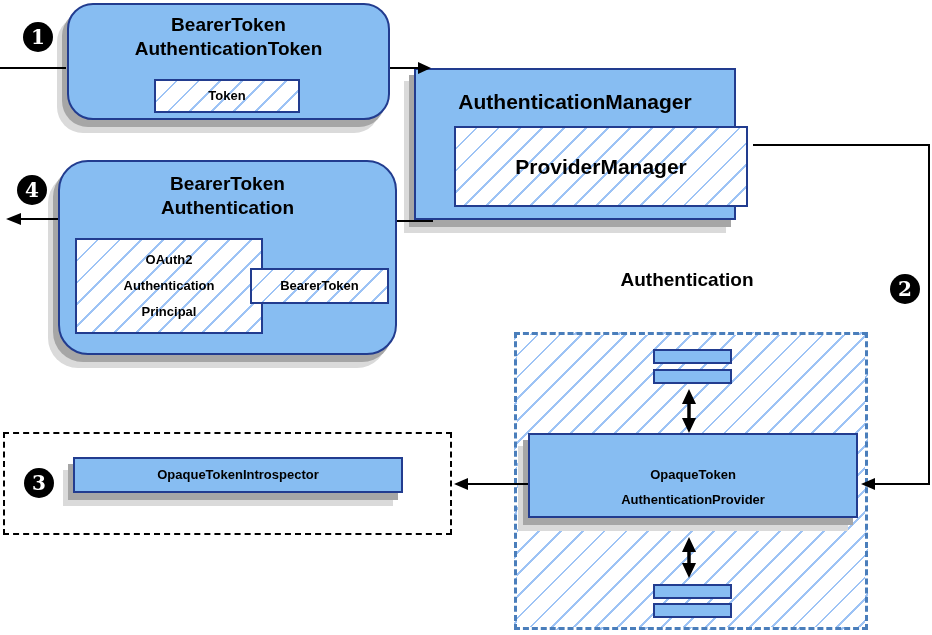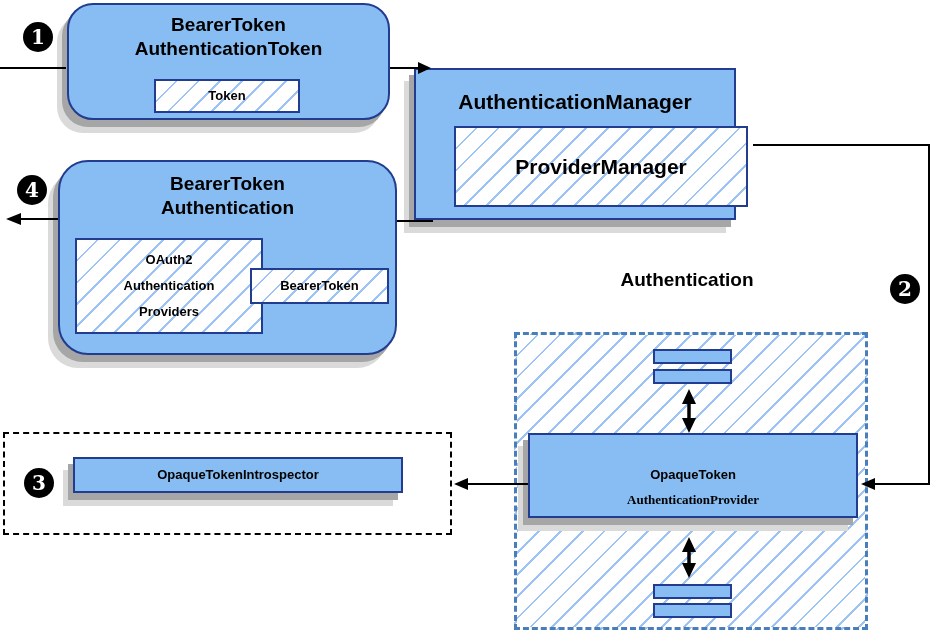--- a/index.html
+++ b/index.html
@@ -81,21 +81,21 @@
   </div>
 
   <div class="abs node round30 shadow z1" style="left:58px;top:160px;width:339px;height:195px;">
     <div class="abs title" style="left:0;top:10px;">
       <div>BearerToken</div>
       <div>Authentication</div>
     </div>
     <div class="abs hatch center" style="left:15px;top:76px;width:188px;height:96px;">
       <div class="label" style="line-height:26px;">OAuth2</div>
       <div class="label" style="line-height:26px;">Authentication</div>
-      <div class="label" style="line-height:26px;">Providers</div>
+      <div class="label" style="line-height:26px;">Principal</div>
     </div>
     <div class="abs hatch center" style="left:190px;top:106px;width:139px;height:36px;">
       <div class="label">BearerToken</div>
     </div>
   </div>
 
   <div class="abs dashed-black" style="left:3px;top:432px;width:449px;height:103px;"></div>
   <div class="abs node shadow center z1" style="left:73px;top:457px;width:330px;height:36px;">
     <div class="label">OpaqueTokenIntrospector</div>
   </div>
@@ -106,21 +106,21 @@
 
   <div class="abs dashed-blue" style="left:514px;top:332px;width:354px;height:298px;">
     <div class="abs node" style="left:136px;top:14px;width:79px;height:15px;"></div>
     <div class="abs node" style="left:136px;top:34px;width:79px;height:15px;"></div>
     <div class="abs node" style="left:136px;top:249px;width:79px;height:15px;"></div>
     <div class="abs node" style="left:136px;top:268px;width:79px;height:15px;"></div>
   </div>
 
   <div class="abs node shadow center z2" style="left:528px;top:433px;width:330px;height:85px;">
     <div class="label" style="line-height:25px;margin-top:23px;">OpaqueToken</div>
-    <div class="label" style="line-height:25px;font-family:Liberation Serif, serif;">AuthenticationProvider</div>
+    <div class="label" style="line-height:25px;">AuthenticationProvider</div>
   </div>
 
   <svg id="connector-layer" width="932" height="635" viewBox="0 0 932 635">
 
     <line class="connector" x1="0" y1="68" x2="66" y2="68"></line>
 
     <line class="connector" x1="390" y1="68" x2="419" y2="68"></line>
     <polygon class="arrowhead" points="431,68 418,62 418,74"></polygon>
 
     <polyline class="connector" points="753,145 929,145 929,484 874,484"></polyline>

